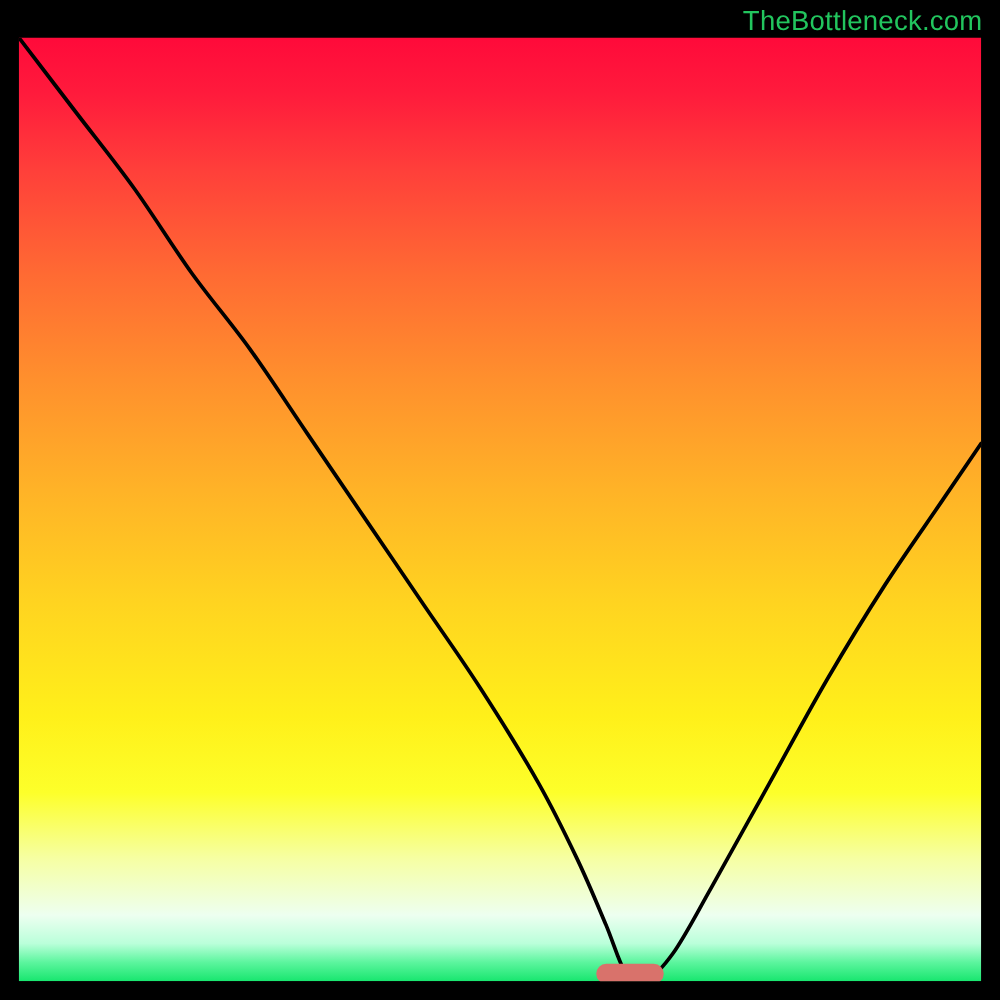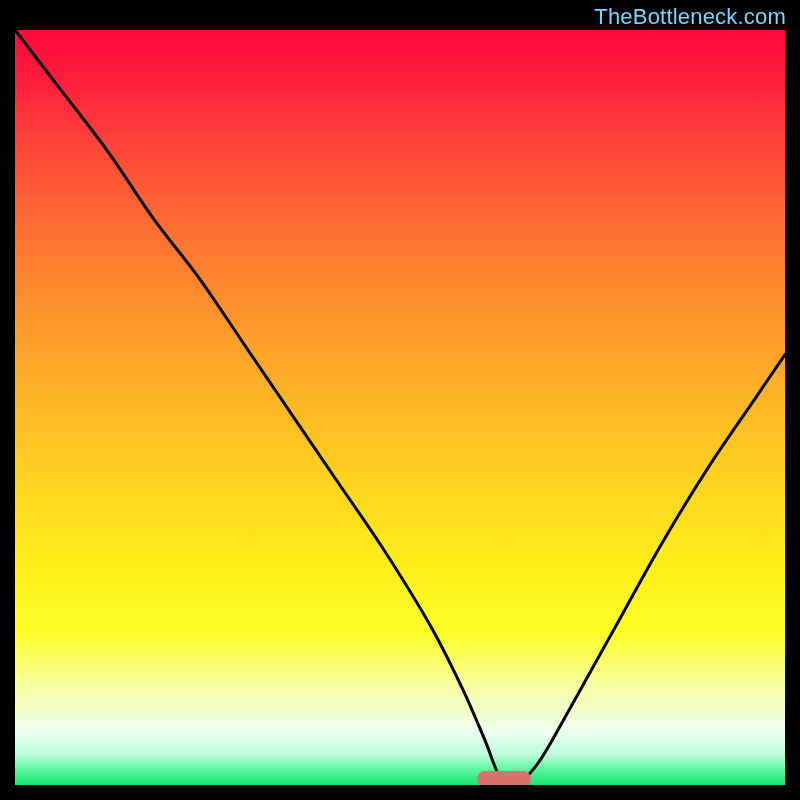--- a/index.html
+++ b/index.html
@@ -63,21 +63,21 @@
     width: 54px;
     height: 16px;
     border-radius: 8px;
     background: #d9726b;
     transform: translate(-50%, -50%);
   }
   .watermark {
     position: absolute;
     top: 4px;
     right: 14px;
-    color: #7dd3fc;
+    color: #22c55e;
     font-size: 22px;
     letter-spacing: 0.2px;
     font-weight: 400;
   }
 </style>
 </head>
 <body>
 
 <div class="frame">
 

